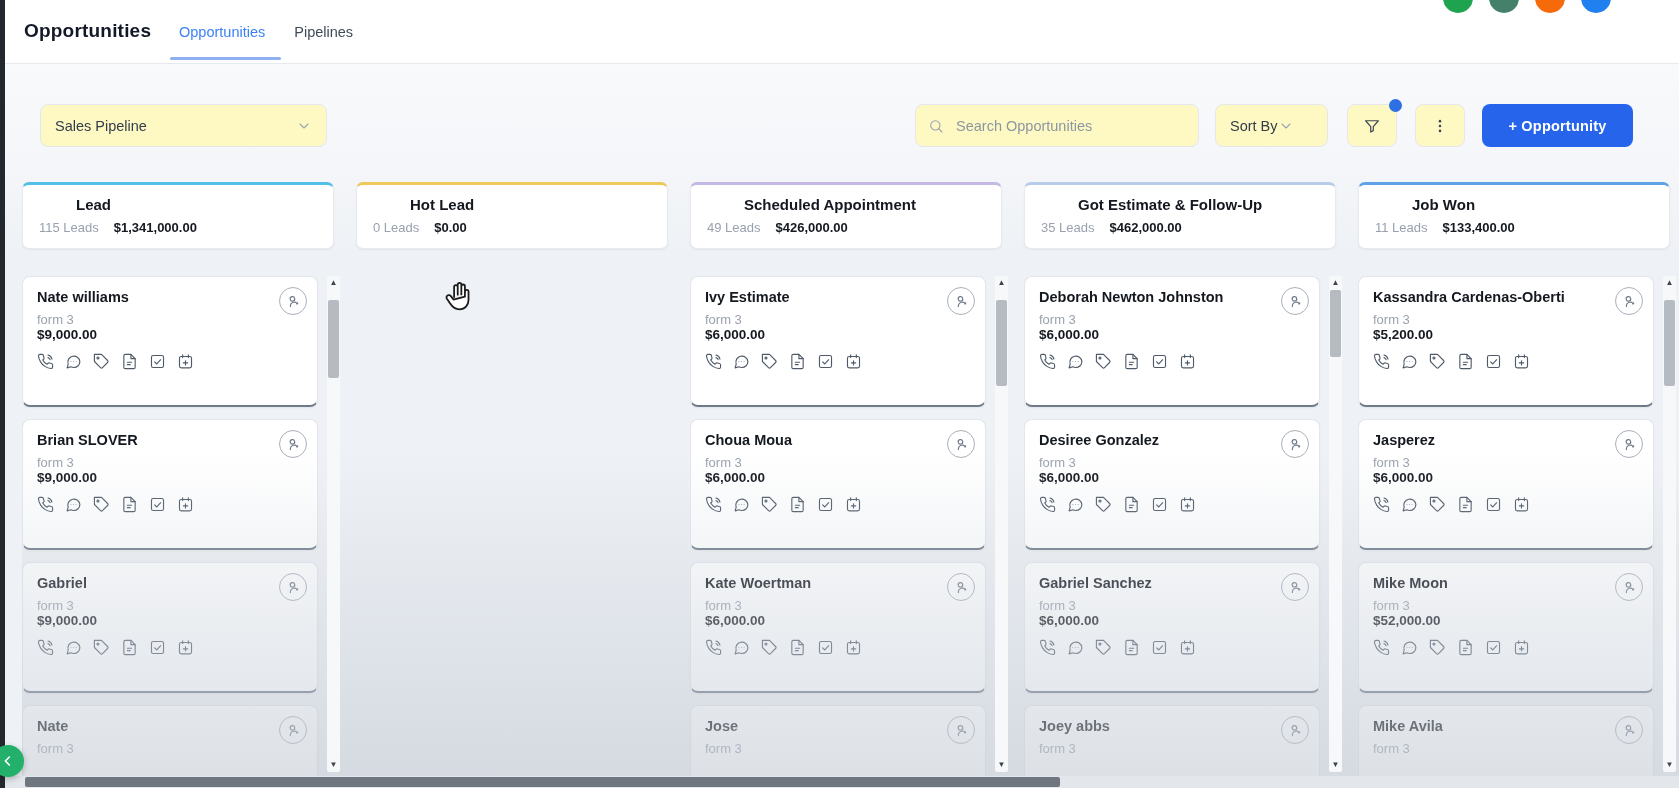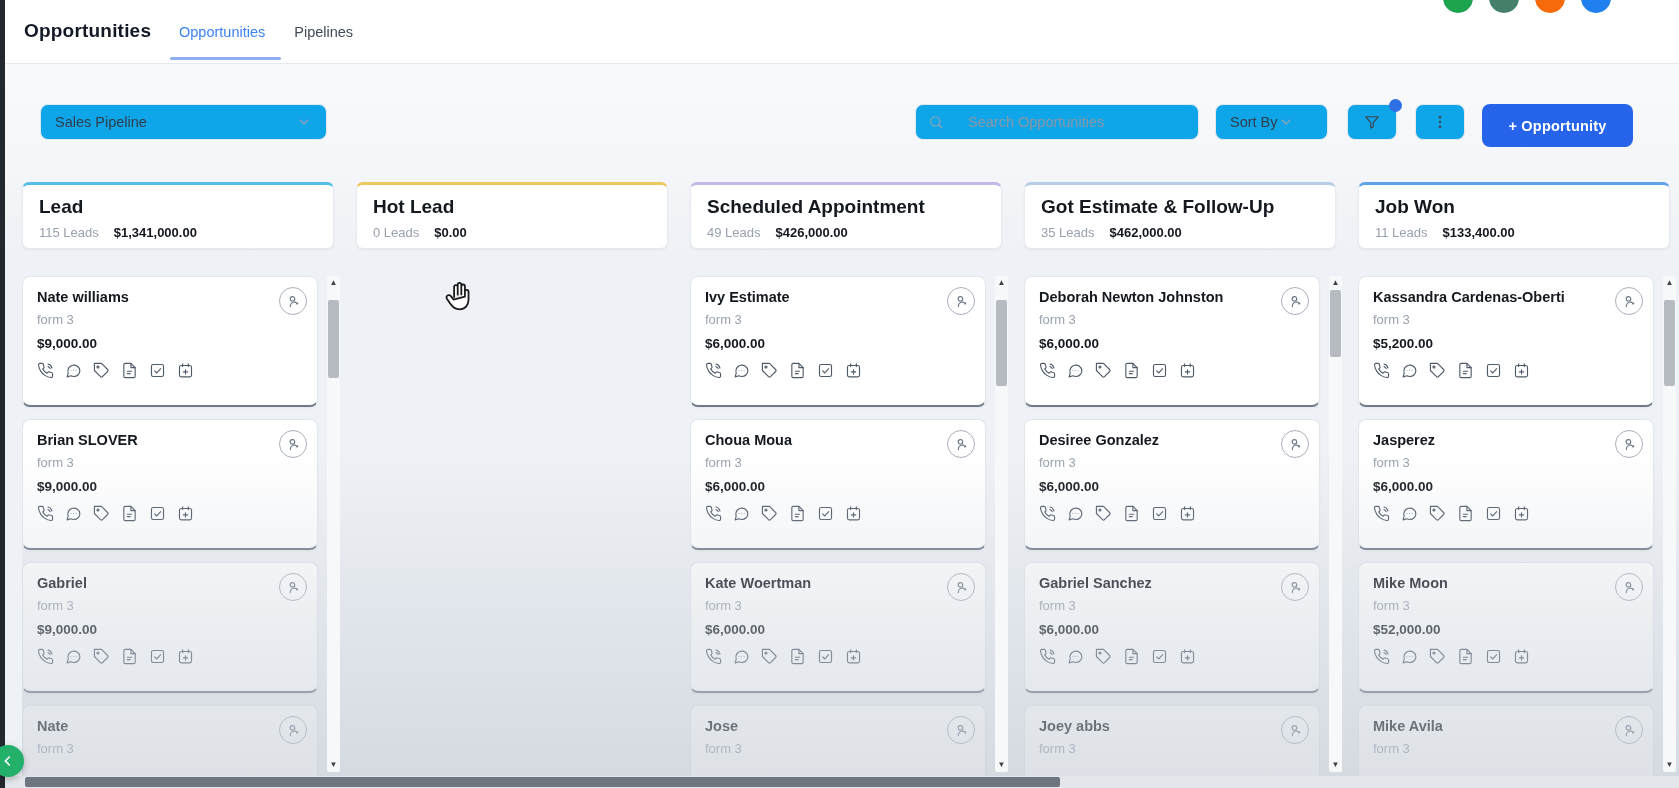--- a/index.html
+++ b/index.html
@@ -16,56 +16,56 @@
   .topbar { position:absolute; left:0; top:0; width:100%; height:64px; background:#fff; border-bottom:1px solid #e6e9ee; z-index:20; }
   .page-title { position:absolute; left:24px; top:20px; font-size:19px; font-weight:bold; color:#121826; letter-spacing:.2px; }
   .tabs { position:absolute; left:168px; top:0; height:64px; display:flex; }
   .tab { position:relative; height:64px; display:flex; align-items:center; padding:0 18px 0 11px; font-size:14.5px; color:#404a58; cursor:pointer; }
   .tab.active { color:#3b82f6; }
   .tab.active::after { content:""; position:absolute; left:2px; right:2px; bottom:4px; height:3px; background:#8db1f0; border-radius:2px; }
   .avatars { position:absolute; right:68px; top:-17px; display:flex; gap:16px; }
   .avatar { width:30px; height:30px; border-radius:50%; }
 
   
-  .select, .btn, .search { position:absolute; top:104px; height:36px; background:#0ea5e9; border:1px solid #e4e7ec; border-radius:8px; display:flex; align-items:center; font-size:14.5px; color:#333c49; }
+  .select, .btn, .search { position:absolute; top:104px; height:43px; background:#fef9c3; border:1px solid #e4e7ec; border-radius:8px; display:flex; align-items:center; font-size:14.5px; color:#333c49; }
   .select { left:40px; width:287px; padding:0 14px; justify-content:space-between; }
-  .search { left:915px; width:284px; padding:0 12px; gap:24px; }
+  .search { left:915px; width:284px; padding:0 12px; gap:12px; }
   .search input { border:none; outline:none; flex:1; font-size:14.5px; color:#333c49; font-family:"Liberation Sans",sans-serif; background:transparent; }
   .search input::placeholder { color:#8d96a3; }
   .btn.sort { left:1215px; width:113px; padding:0 14px; font-weight:500; }
   .btn.iconbtn { width:50px; justify-content:center; }
   .btn.filter { left:1347px; }
   .btn.more { left:1415px; }
   .chev { color:#9aa3af; display:flex; }
   .chev svg, .search .sicon svg { width:16px; height:16px; }
   .iconbtn svg { width:18px; height:18px; color:#3f4754; }
   .badge-dot { position:absolute; top:-6px; right:-6px; width:13px; height:13px; border-radius:50%; }
   .primary { position:absolute; left:1482px; top:104px; width:151px; height:43px; border:none; border-radius:8px; color:#fff;
     font-size:14.5px; font-weight:bold; font-family:"Liberation Sans",sans-serif; cursor:pointer; display:flex; align-items:center; justify-content:center; letter-spacing:.2px; }
 
   
   .board { position:absolute; left:22px; top:182px; right:0; bottom:0; display:flex; gap:12px; z-index:1; }
   .board::after { content:""; position:absolute; left:0; right:0; top:270px; bottom:12px; z-index:4; pointer-events:none;
     background:linear-gradient(180deg, rgba(238,241,245,0) 0%, rgba(203,210,219,.40) 55%, rgba(193,200,210,.55) 100%); }
   .col { position:relative; width:322px; flex:none; }
   .col-head { position:absolute; left:0; top:0; width:312px; height:67px; background:#fff; border:1px solid #e7eaef; border-radius:7px;
     padding:11px 16px; box-shadow:0 1px 2px rgba(16,24,40,.06); }
-  .col-name { font-size:19px; font-weight:bold; color:#14181f; }
+  .col-name { font-size:15px; font-weight:bold; color:#14181f;margin-left:37px; }
   .col-stats { margin-top:7px; font-size:13px; display:flex; align-items:baseline; }
   .col-leads { color:#99a1ae; }
   .col-amount { color:#14181f; font-weight:bold; margin-left:15px; }
   .col-body { position:absolute; left:0; top:94px; right:0; bottom:12px; display:flex; flex-direction:column; gap:12px; overflow:hidden; }
   .card { position:relative; width:296px; height:131px; flex:none; background:#fff; border:1px solid #e3e7ed; border-bottom:2px solid #6f7a88;
     border-radius:8px; padding:12px 14px 10px; box-shadow:0 1px 2px rgba(16,24,40,.05); cursor:pointer; }
   .card-name { font-size:14.5px; font-weight:bold; color:#14181f; }
   .assign { position:absolute; top:10px; right:10px; width:28px; height:28px; border:1px solid #a9b1bc; border-radius:50%;
     display:flex; align-items:center; justify-content:center; color:#707b89; background:#fff; }
   .assign svg { width:18px; height:18px; }
   .card-source { margin-top:7px; font-size:13px; color:#9aa2ae; }
-  .card-value { margin-top:9px; font-size:13.5px; font-weight:bold; color:#14181f; min-height:16px; }
+  .card-value { margin-top:0; font-size:13.5px; font-weight:bold; color:#14181f; min-height:16px; }
   .card-icons { margin-top:10px; display:flex; gap:11px; color:#4f5a68; }
   .card-icons span { display:flex; }
   .card-icons svg { width:17px; height:17px; }
 
   
   .vscroll { position:absolute; left:305px; top:94px; bottom:16px; width:13px; z-index:6; background:#f7f8fa; border-radius:2px; }
   .vscroll .up, .vscroll .down { position:absolute; left:0; width:13px; text-align:center; font-size:8px; color:#3e434b; line-height:14px; cursor:pointer; }
   .vscroll .up { top:0; }
   .vscroll .down { bottom:0; }
   .vscroll .thumb { position:absolute; left:1px; width:11px; background:#b6bbc2; border-radius:2px; cursor:pointer; }

